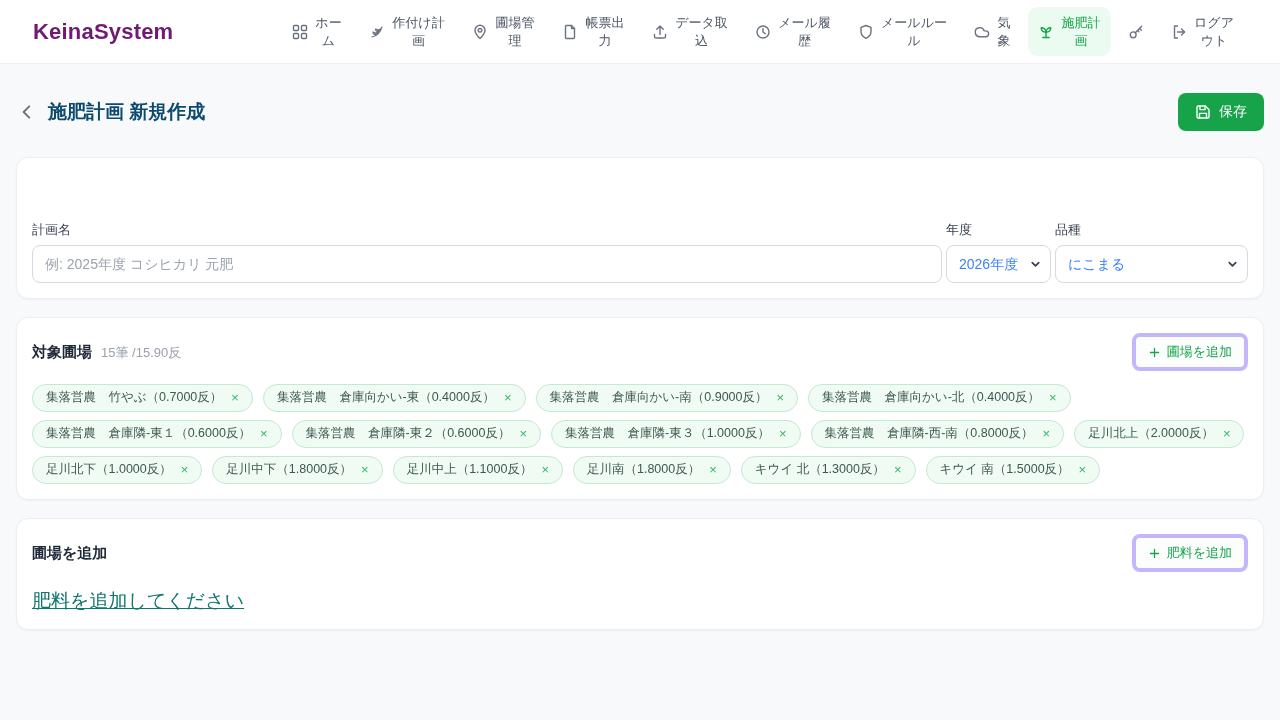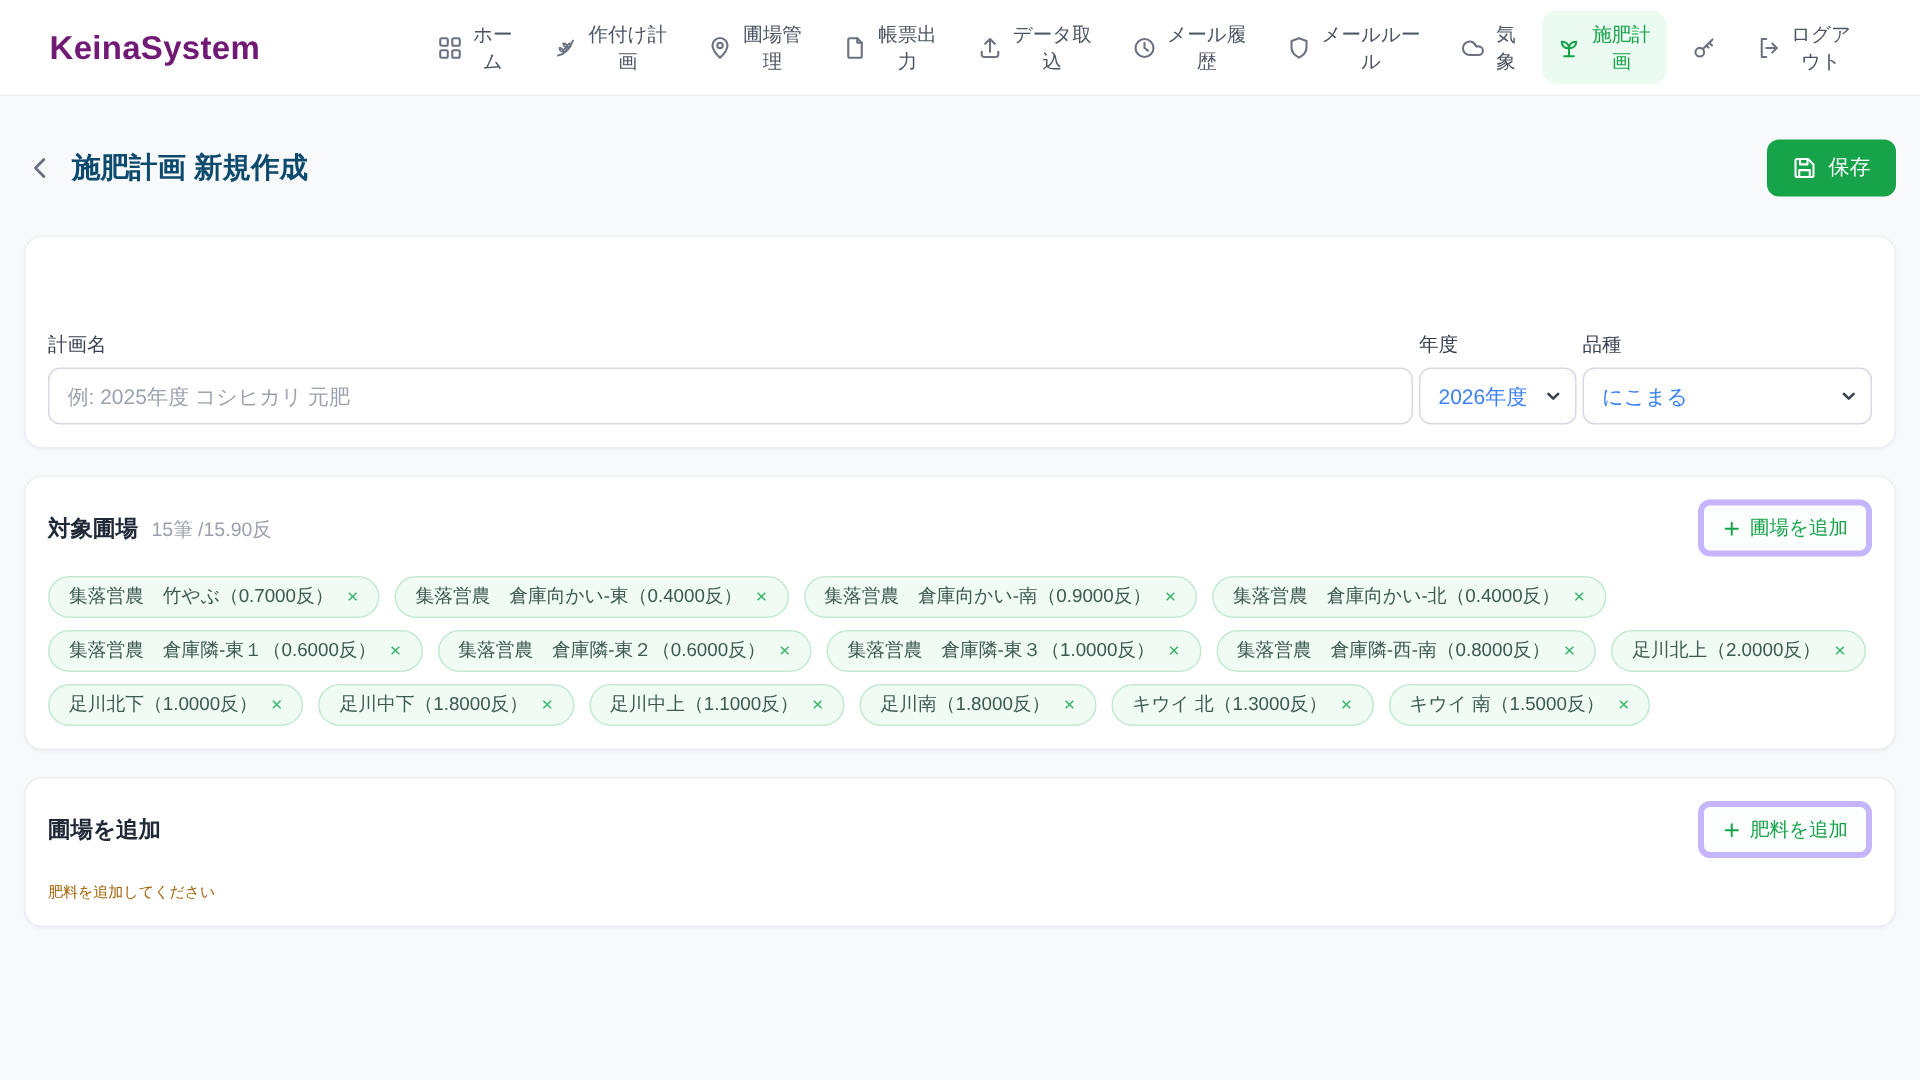--- a/index.html
+++ b/index.html
@@ -57,21 +57,21 @@
              background:#fcfefd; border:4px solid #c4b5fd; border-radius:8px;
              color:#16a34a; font-size:13px; padding:6px 12px; cursor:pointer;
              font-family:inherit; }
 
   .chips { display:flex; flex-wrap:wrap; gap:8px 10px; margin-top:13px; }
   .chip { display:inline-flex; align-items:center; gap:9px; padding:4px 13px 5px;
           background:#f0fbf4; border:1px solid #c3e9d1; border-radius:999px;
           font-size:12.5px; color:#3d5a4e; }
   .chip-close { color:#34b467; font-size:13px; cursor:pointer; line-height:1; }
 
-  .empty-msg { margin-top:16px; font-size:10px; color:#a16207; }
+  .empty-msg { margin-top:16px; font-size:19px; color:#0f766e;text-decoration:underline; }
 </style>
 </head>
 <body>
 
 <div>
   <header>
     <div class="logo">KeinaSystem</div>
     <nav class="nav">
 
       <div class="nav-item">

